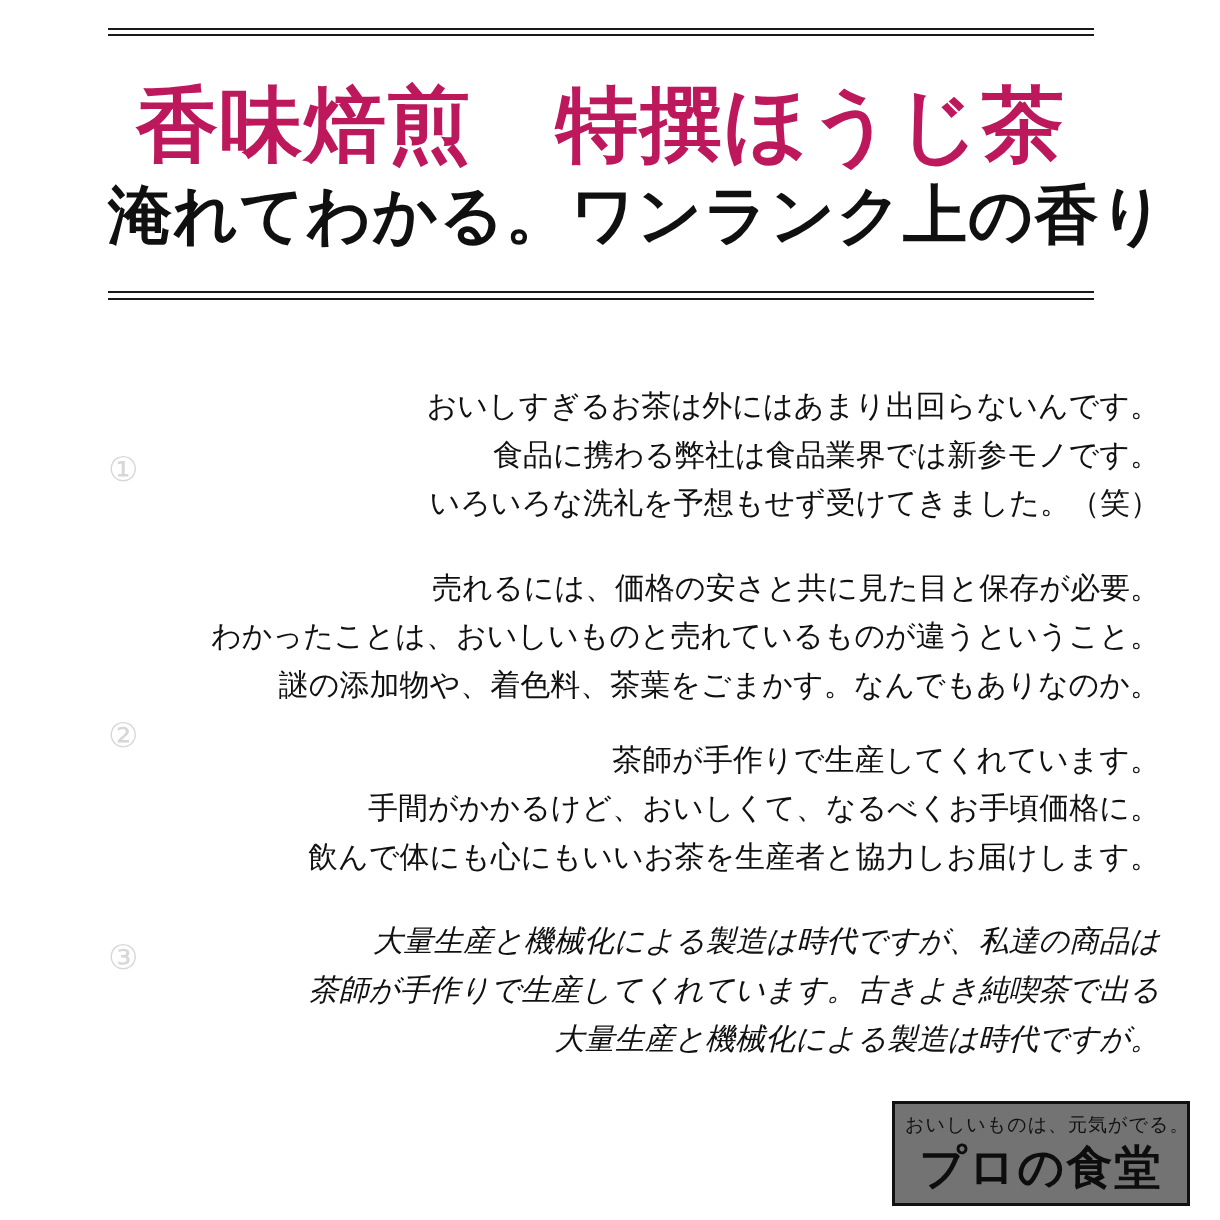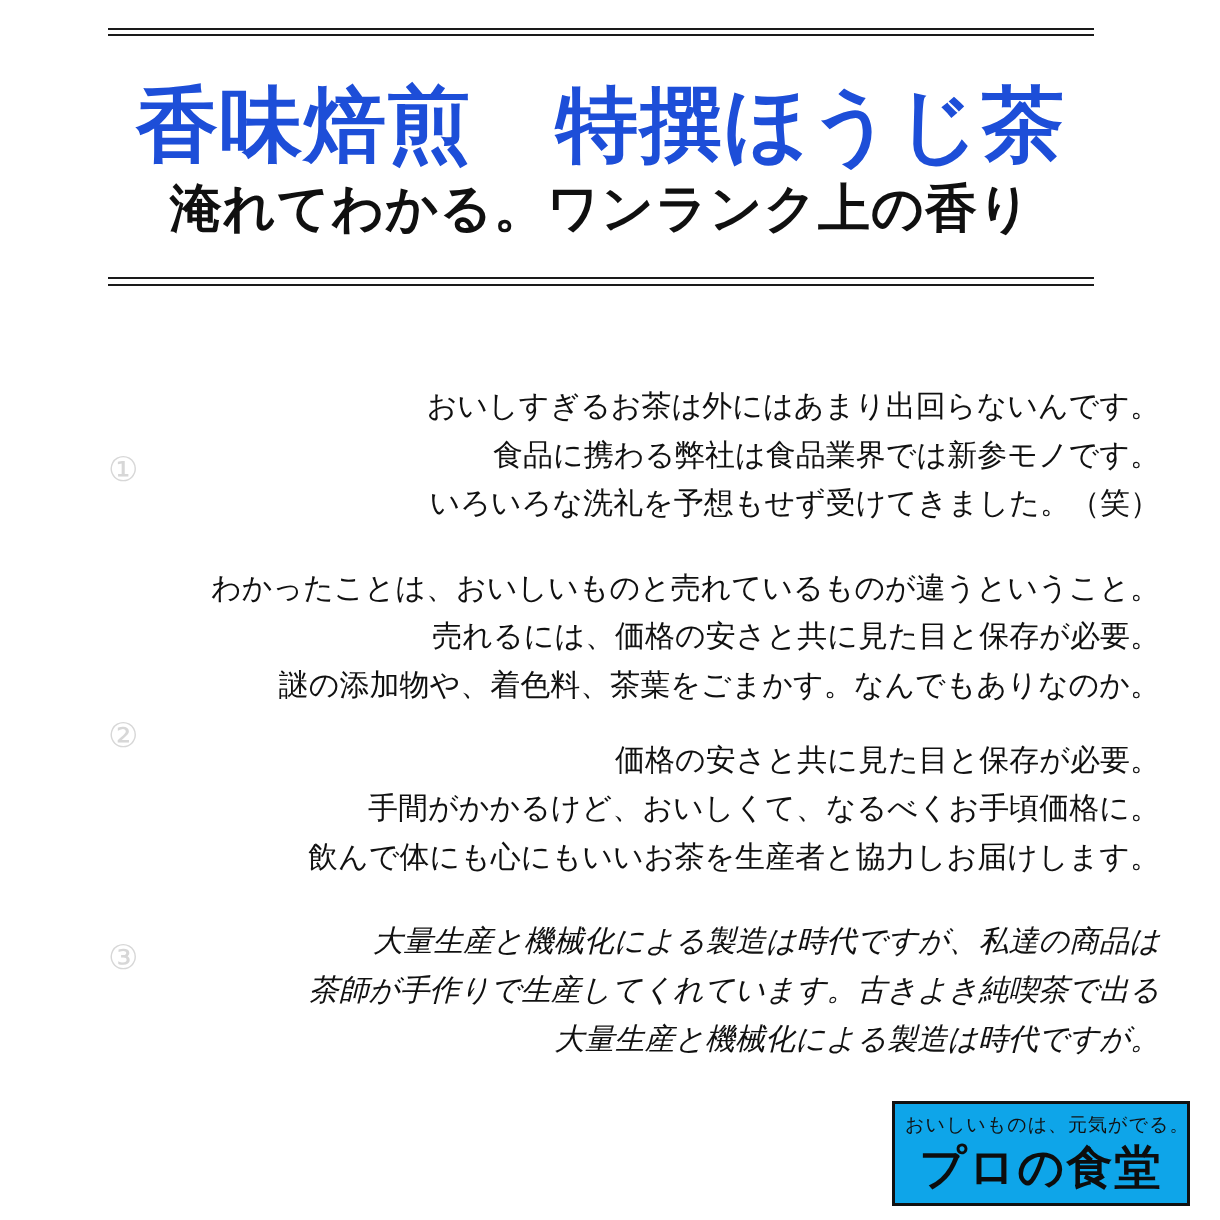--- a/index.html
+++ b/index.html
@@ -42,28 +42,28 @@
     box-sizing: border-box;
   }
 
   .title-main {
     font-family: "DejaVu Sans", "Liberation Sans", sans-serif;
     font-weight: 700;
     font-size: 82px;
     line-height: 1.06;
     letter-spacing: 2px;
     text-align: center;
-    color: #1d4ed8;
+    color: #be185d;
     margin-top: 46px;
     white-space: nowrap;
   }
   .title-sub {
     font-family: "DejaVu Sans", "Liberation Sans", sans-serif;
     font-weight: 600;
-    font-size: 52px;
+    font-size: 64px;
     line-height: 1.15;
     letter-spacing: 1px;
     text-align: center;
     color: #101010;
     margin-top: 10px;
     margin-bottom: 38px;
     white-space: nowrap;
   }
 
   
@@ -103,21 +103,21 @@
   .marker.m2 { top: 718px; }
   .marker.m3 { top: 940px; }
 
   
   .logo-box {
     position: absolute;
     right: 30px;
     bottom: 14px;
     width: 298px;
     border: 3px solid #111111;
-    background: #0ea5e9;
+    background: #737373;
     padding: 8px 10px 10px 10px;
     box-sizing: border-box;
     text-align: center;
   }
   .logo-tagline {
     font-family: "DejaVu Sans", "Liberation Sans", sans-serif;
     font-size: 19px;
     letter-spacing: 1px;
     color: #111111;
     margin-bottom: 4px;
@@ -153,27 +153,27 @@
 
     <div class="para">
       <p>おいしすぎるお茶は外にはあまり出回らないんです。</p>
       <p>食品に携わる弊社は食品業界では新参モノです。</p>
       <p>いろいろな洗礼を予想もせず受けてきました。（笑）</p>
     </div>
 
     <div class="spacer-sm"></div>
 
     <div class="para">
+      <p>売れるには、価格の安さと共に見た目と保存が必要。</p>
       <p>わかったことは、おいしいものと売れているものが違うということ。</p>
-      <p>売れるには、価格の安さと共に見た目と保存が必要。</p>
       <p>謎の添加物や、着色料、茶葉をごまかす。なんでもありなのか。</p>
     </div>
 
     <div class="para">
-      <p>価格の安さと共に見た目と保存が必要。</p>
+      <p>茶師が手作りで生産してくれています。</p>
       <p>手間がかかるけど、おいしくて、なるべくお手頃価格に。</p>
       <p>飲んで体にも心にもいいお茶を生産者と協力しお届けします。</p>
     </div>
 
     <div class="spacer-sm"></div>
 
     <div class="para">
       <p>大量生産と機械化による製造は時代ですが、私達の商品は</p>
       <p>茶師が手作りで生産してくれています。古きよき純喫茶で出る</p>
       <p>大量生産と機械化による製造は時代ですが。</p>

